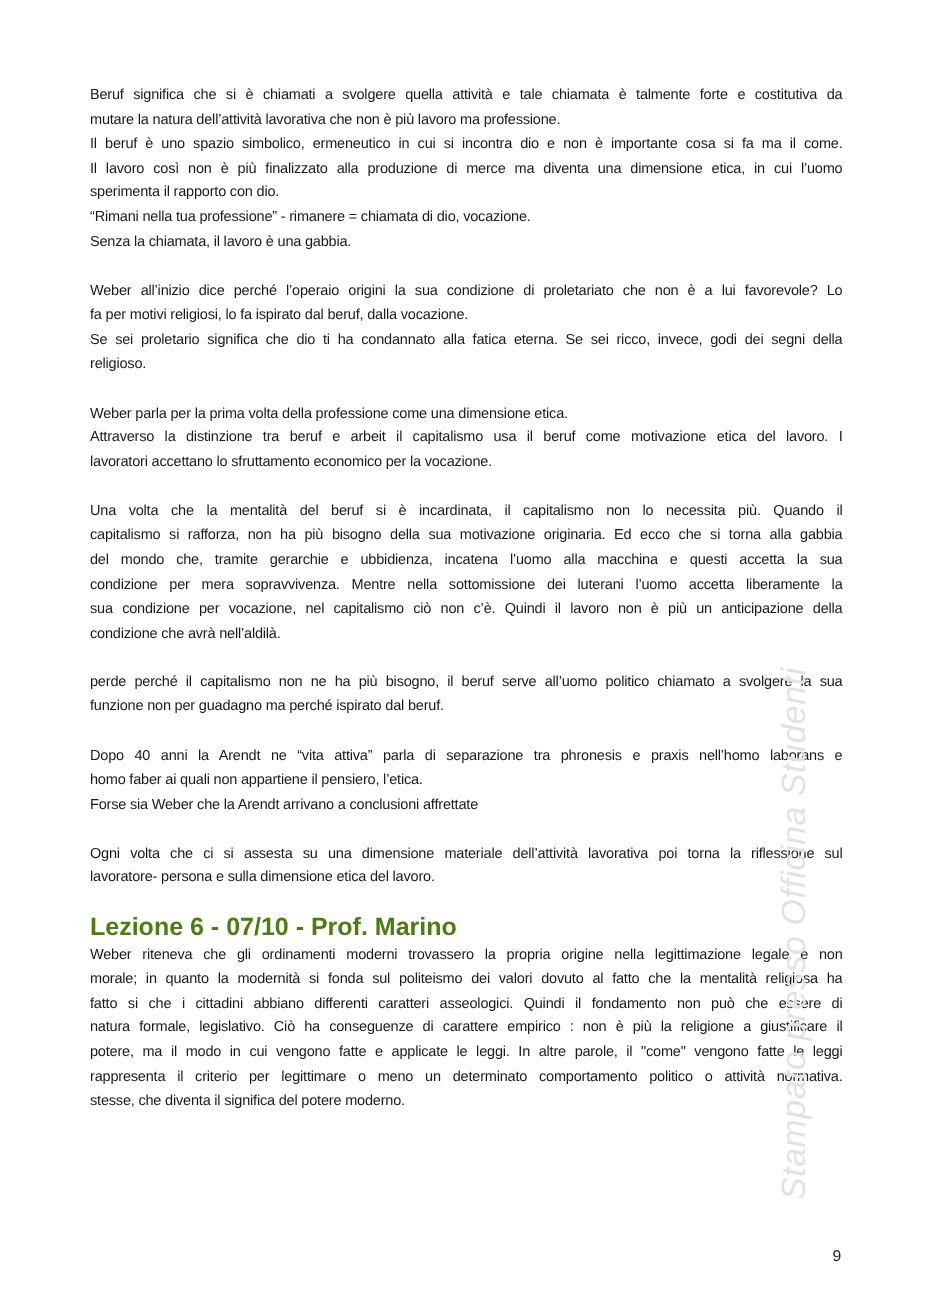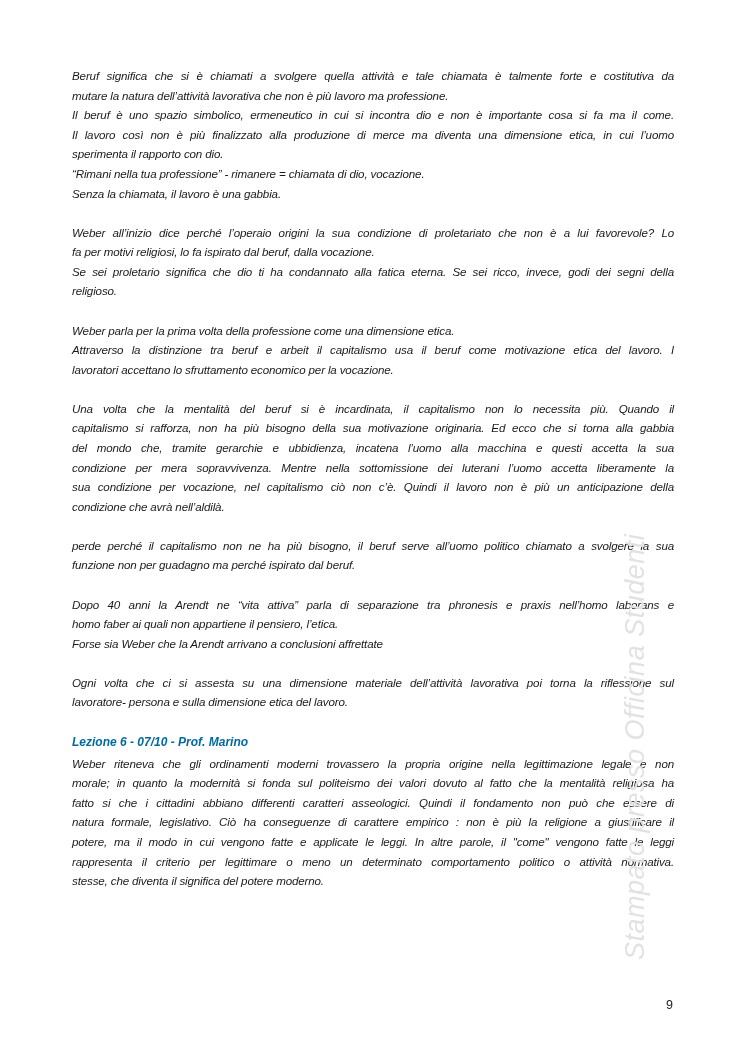--- a/index.html
+++ b/index.html
@@ -1,29 +1,29 @@
 <!DOCTYPE html>
 <html><head>
   <meta charset="utf-8">
   <style>
     html, body { margin: 0; padding: 0; background: #ffffff; }
     body {
       width: 744px; height: 1052px; position: relative; overflow: hidden;
       font-family: "Liberation Sans", sans-serif; color: #1a1a1a;
     }
-    .page { position: absolute; left: 72px; top: 66px; width: 602px; font-style: italic; }
+    .page { position: absolute; left: 72px; top: 66px; width: 602px; }
     .para { margin: 0 0 19.5px 0; }
     .line {
       font-size: 11.6px; line-height: 19.6px; text-align: justify;
       text-align-last: left; margin: 0; letter-spacing: -0.15px;
     }
     .line.j { text-align-last: justify; }
     .heading {
-      font-size: 12px; font-weight: bold; line-height: 20px;
-      margin: 8px 0 2px 0; color: #0369a1;
+      font-size: 20px; font-weight: bold; line-height: 20px;
+      margin: 8px 0 2px 0; color: #4d7c0f;
     }
     .watermark {
       position: absolute; left: 620px; top: 540px;
       width: 420px; height: 40px;
       transform-origin: 0 0; transform: rotate(-90deg) translate(-420px, 0);
       font-size: 27px; font-style: italic; color: #e2e2e2;
       white-space: nowrap; letter-spacing: 0.5px;
     }
     .pagenum {
       position: absolute; left: 666px; top: 998px;

